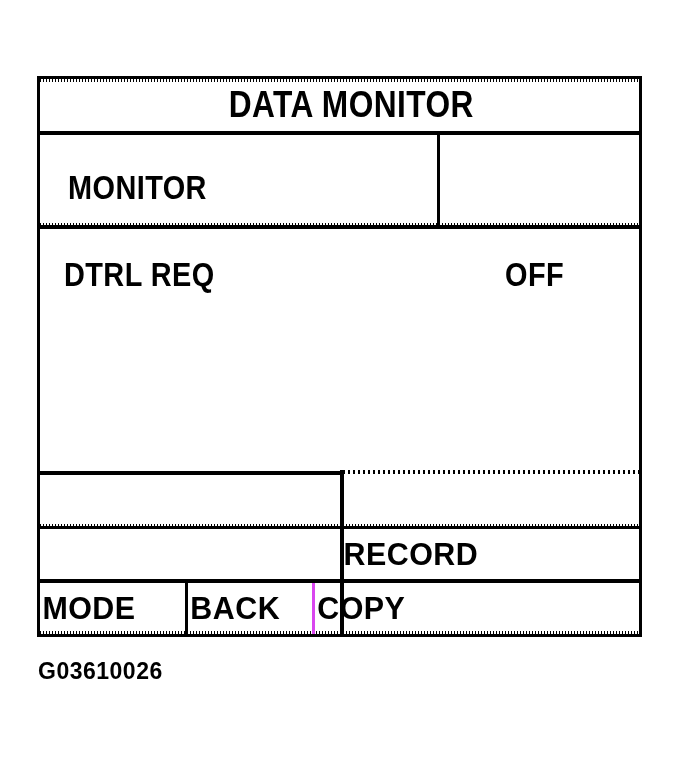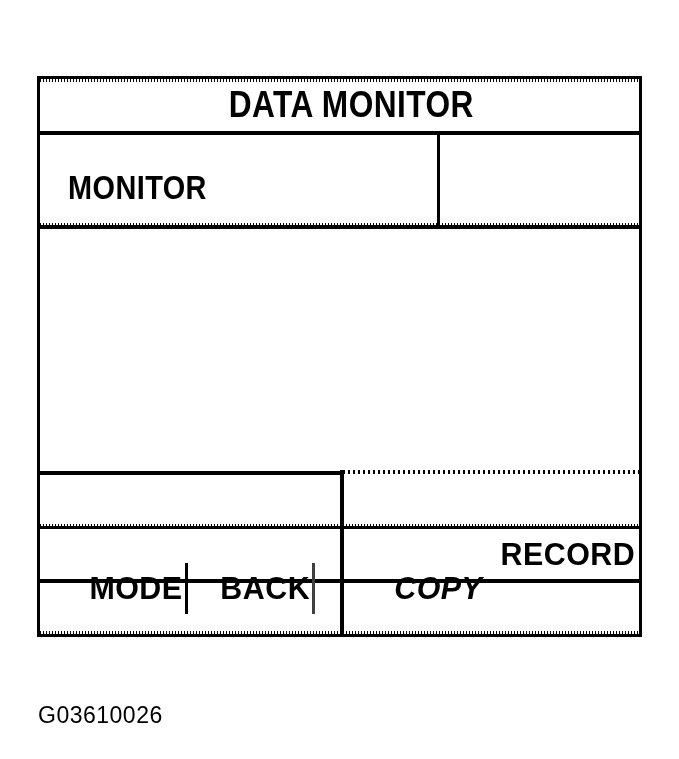--- a/index.html
+++ b/index.html
@@ -60,26 +60,25 @@
   .t-big   { font-size: 34px; transform: scaleX(0.85); transform-origin: left center; }
   .t-key   { font-size: 32px; transform: scaleX(0.95); transform-origin: center; }
   .row { position: absolute; left: 0; width: 599px; box-sizing: border-box; }
   .flex-center { display: flex; align-items: center; justify-content: center; padding-left: 24px; }
   .flex-left   { display: flex; align-items: center; justify-content: flex-start; }
   .caption {
     position: absolute;
     left: 38px;
     top: 658px;
     font-size: 23px;
-    font-weight: normal;
+    font-weight: bold;
     color: #000;
     letter-spacing: 0.5px;
-    margin-top: 44px;
   }
-  .cell { box-sizing: border-box; height: 100%; display: flex; align-items: center; justify-content: flex-end; }
+  .cell { box-sizing: border-box; height: 100%; display: flex; align-items: center; justify-content: flex-start; }
 </style>
 </head>
 <body>
 
 <div id="canvas">
 
   <div class="screen">
     <div class="inner">
 
       <div class="hatch" style="left:0; right:0; top:0;"></div>
@@ -90,43 +89,47 @@
       </div>
       <div class="hline" style="left:0; width:599px; top:52px; height:4px;"></div>
 
       <div class="row flex-left" style="top:56px; height:88px; padding-left:28px;margin-top:8px;">
         <span class="txt t-big">MONITOR</span>
       </div>
       <div class="vline" style="left:397px; top:56px; width:3px; height:90px;"></div>
       <div class="hatch" style="left:0; width:599px; top:144px;"></div>
       <div class="hline" style="left:0; width:599px; top:146px; height:4px;"></div>
 
+      <div class="row" style="top:150px; height:242px;">
+        <span class="txt t-big" style="position:absolute; left:24px; top:26px;">DTRL REQ</span>
+        <span class="txt t-big" style="position:absolute; left:465px; top:26px;">OFF</span>
+      </div>
       <div class="hline" style="left:0; width:303px; top:392px; height:4px;"></div>
       <div class="hatch dense" style="left:303px; width:296px; top:391px;"></div>
 
       <div class="row" style="top:396px; height:50px;"></div>
       <div class="hatch" style="left:0; width:599px; top:445px;"></div>
       <div class="hline" style="left:0; width:599px; top:447px; height:3px;"></div>
 
       <div class="row" style="top:450px; height:50px;">
         <div class="cell" style="position:absolute; left:0; width:300px;"></div>
         <div class="cell" style="position:absolute; left:300px; width:299px;">
           <span class="txt t-key">RECORD</span>
         </div>
       </div>
       <div class="hline" style="left:0; width:599px; top:500px; height:4px;"></div>
 
-      <div class="row" style="top:484px; height:51px; display:flex;">
+      <div class="row" style="top:504px; height:51px; display:flex;">
         <div class="cell" style="width:145px;">
           <span class="txt t-key">MODE</span>
         </div>
         <div class="cell" style="width:127px; border-left:3px solid #000;">
           <span class="txt t-key">BACK</span>
         </div>
-        <div class="cell" style="width:173px; border-left:3px solid #404040;font-style:italic;">
+        <div class="cell" style="width:173px; border-left:3px solid #d946ef;">
           <span class="txt t-key">COPY</span>
         </div>
       </div>
 
       <div class="vline" style="left:300px; top:391px; width:4px; height:164px;"></div>
 
     </div>
   </div>
 
   <div class="caption">G03610026</div>

